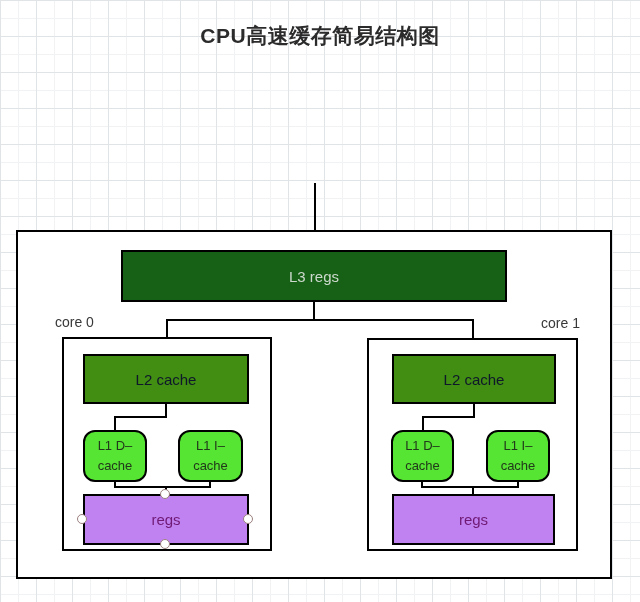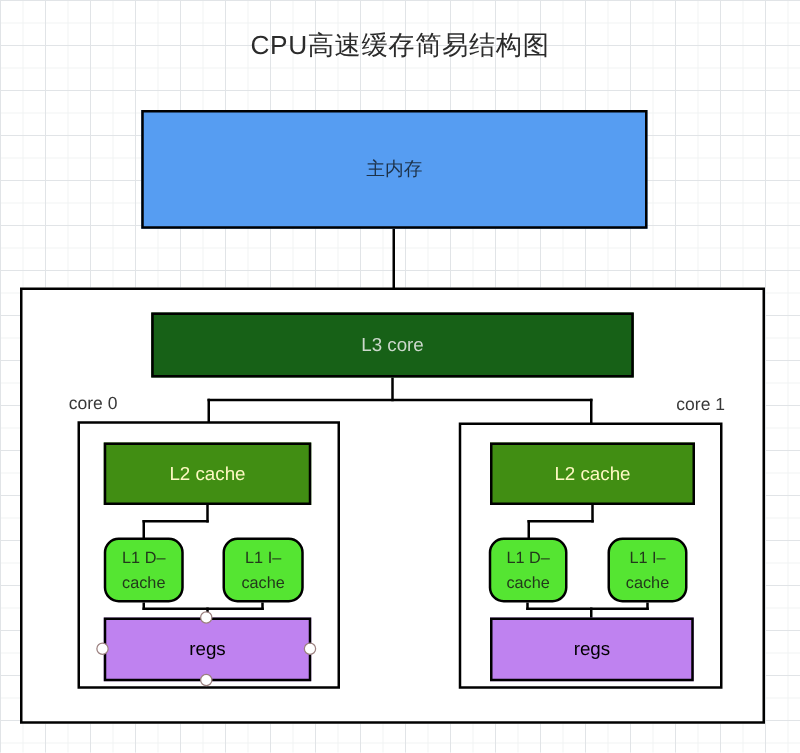--- a/index.html
+++ b/index.html
@@ -15,37 +15,37 @@
     background-image:
       linear-gradient(#e1e4e7 1px, transparent 1px),
       linear-gradient(90deg, #e1e4e7 1px, transparent 1px),
       linear-gradient(#f0f2f3 1px, transparent 1px),
       linear-gradient(90deg, #f0f2f3 1px, transparent 1px);
     background-size:36px 36px,36px 36px,18px 18px,18px 18px;
   }
   .title{
     position:absolute;left:0;top:22px;width:100%;
     text-align:center;
-    font-size:21px;font-weight:400;color:#2b2b2b;
+    font-size:21px;font-weight:700;color:#2b2b2b;
     letter-spacing:0.5px;
   }
   .node{
     position:absolute;
     box-sizing:border-box;
     border:2px solid #000;
     display:flex;align-items:center;justify-content:center;
     text-align:center;
     font-size:15px;
   }
   .container-box{background:#ffffff;}
   .node-main{color:#1d3249;}
   .node-l3{color:#ccd8cc;}
-  .node-l2{color:#fef9c3;}
+  .node-l2{color:#0f172a;}
   .node-l1{font-size:13px;line-height:1.55;color:#22391b;white-space:pre-line;border-radius:12px;}
-  .node-regs{color:#000000;}
+  .node-regs{color:#701a75;}
   .core-label{
     position:absolute;
     font-size:14px;color:#383838;text-align:right;
   }
   .line{position:absolute;background:#000;}
   .conn-point{
     position:absolute;
     width:8px;height:8px;
     border:1.5px solid #9b807f;
     border-radius:50%;
@@ -82,26 +82,23 @@
   <div class="line" style="left:165px;top:486px;width:2px;height:9px;"></div>
 
   <div class="line" style="left:473px;top:403px;width:2px;height:15px;"></div>
   <div class="line" style="left:422px;top:416px;width:53px;height:2px;"></div>
   <div class="line" style="left:422px;top:416px;width:2px;height:15px;"></div>
   <div class="line" style="left:421px;top:482px;width:2px;height:6px;"></div>
   <div class="line" style="left:421px;top:486px;width:98px;height:2px;"></div>
   <div class="line" style="left:517px;top:482px;width:2px;height:6px;"></div>
   <div class="line" style="left:472px;top:486px;width:2px;height:9px;"></div>
 
-  <div class="node node-main" style="left: 113px; top: 88px; width: 405px; height: 95px; background-color: rgb(86, 157, 242);">
-    <span>主内存</span>
-  </div>
 
   <div class="node node-l3" style="left: 121px; top: 250px; width: 386px; height: 52px; background-color: rgb(23, 97, 23);">
-    <span>L3 core</span>
+    <span>L3 regs</span>
   </div>
 
   <div class="node node-l2" style="left: 83px; top: 354px; width: 166px; height: 50px; background-color: rgb(65, 142, 19);">
     <span>L2 cache</span>
   </div>
   <div class="node node-l1" style="left: 83px; top: 430px; width: 64px; height: 52px; background-color: rgb(85, 229, 50);">
     <span>L1 D–
 cache</span>
   </div>
   <div class="node node-l1" style="left: 178px; top: 430px; width: 65px; height: 52px; background-color: rgb(85, 229, 50);">

